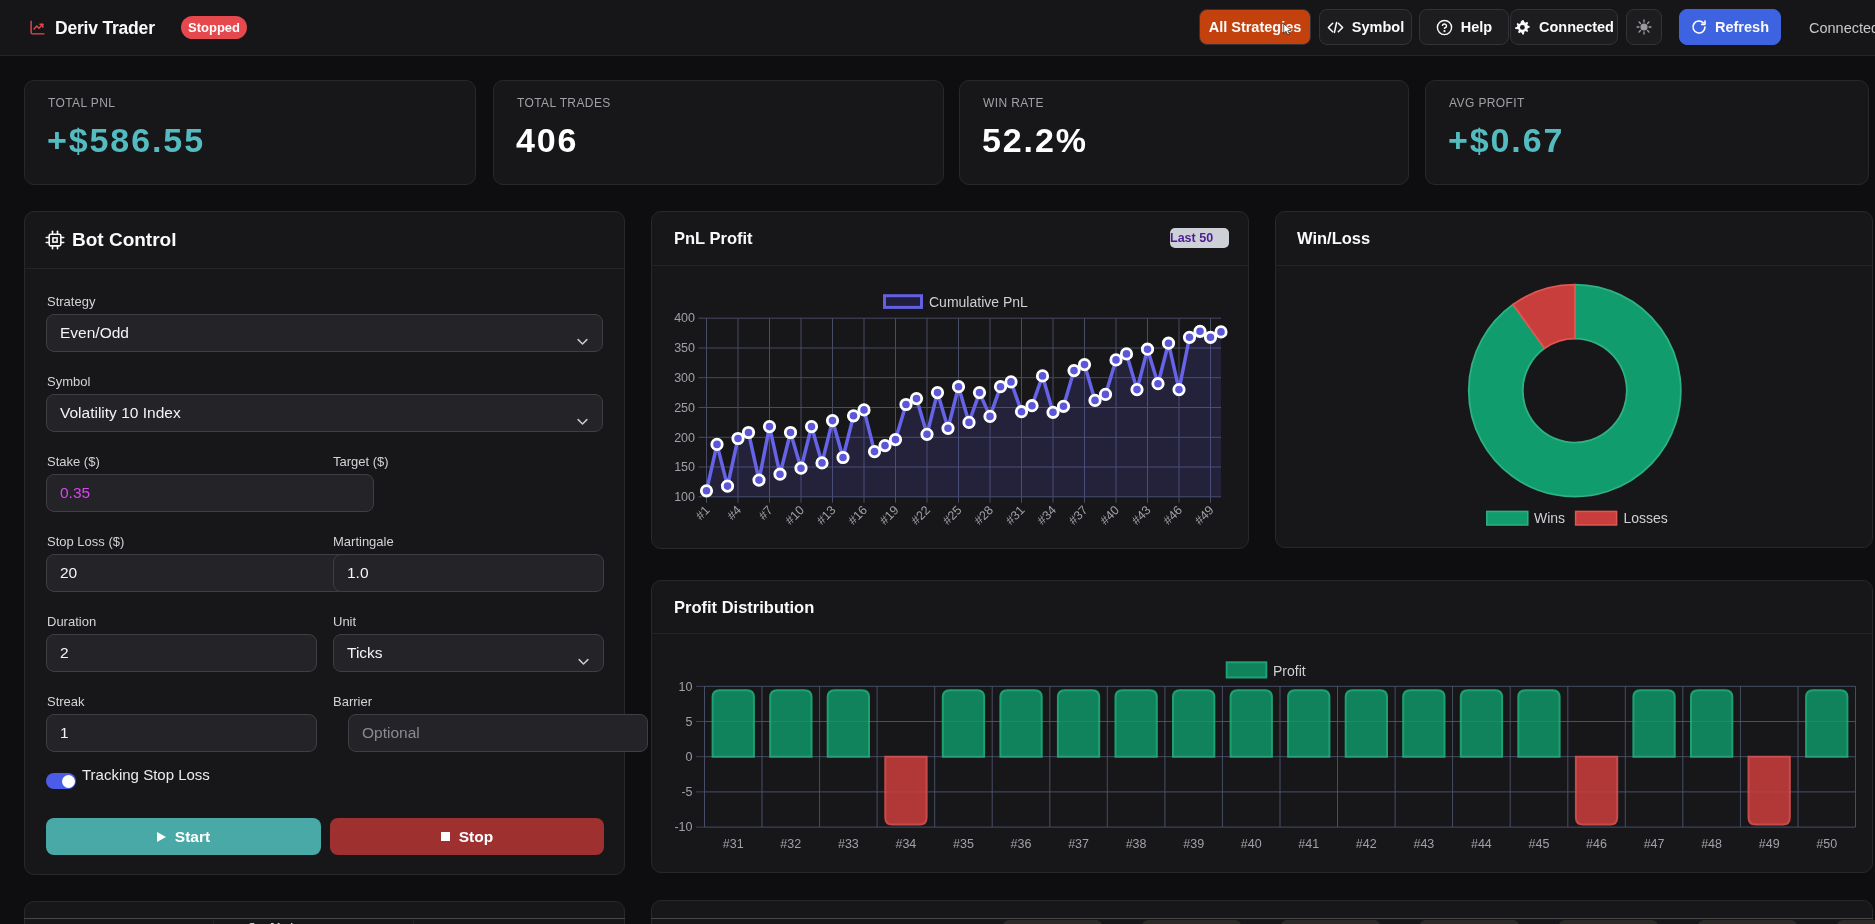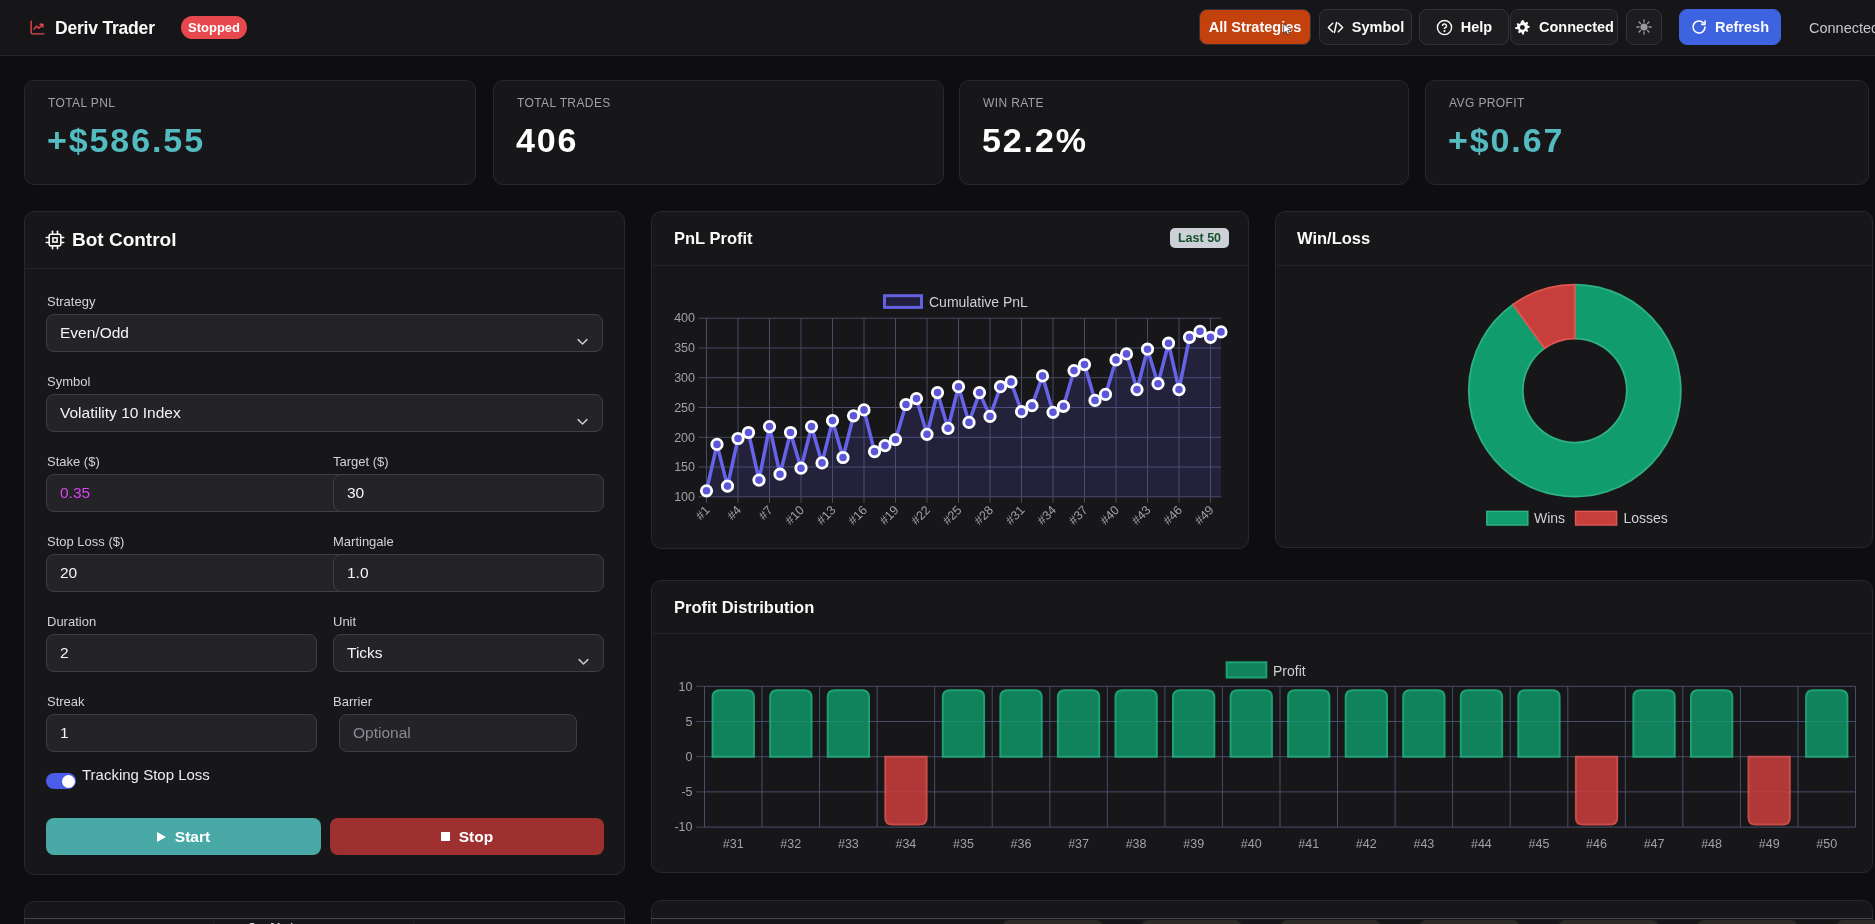--- a/index.html
+++ b/index.html
@@ -104,45 +104,44 @@
     <div class="ctrl" style="left:46px;top:314px;width:557px;color:#f4f4f6">Even/Odd<span class="chev"><svg width="15" height="15" viewBox="0 0 24 24" fill="none" stroke="#cacace" stroke-width="2.4" stroke-linecap="round" stroke-linejoin="round">
           <polyline points="5,9 12,16 19,9"></polyline>
         </svg></span></div>
     <div class="flabel" style="left:47px;top:374px">Symbol</div>
     <div class="ctrl" style="left:46px;top:394px;width:557px;color:#f4f4f6">Volatility 10 Index<span class="chev"><svg width="15" height="15" viewBox="0 0 24 24" fill="none" stroke="#cacace" stroke-width="2.4" stroke-linecap="round" stroke-linejoin="round">
           <polyline points="5,9 12,16 19,9"></polyline>
         </svg></span></div>
     <div class="flabel" style="left:47px;top:454px">Stake ($)</div>
     <div class="ctrl" style="left:46px;top:474px;width:328px;color:#d946ef">0.35</div>
     <div class="flabel" style="left:333px;top:454px">Target ($)</div>
-    <div class="ctrl" style="left:333px;top:474px;width:271px;color:#f4f4f6">30</div>
     <div class="flabel" style="left:47px;top:534px">Stop Loss ($)</div>
     <div class="ctrl" style="left:46px;top:554px;width:327px;color:#f4f4f6">20</div>
     <div class="flabel" style="left:333px;top:534px">Martingale</div>
     <div class="ctrl" style="left:333px;top:554px;width:271px;color:#f4f4f6">1.0</div>
     <div class="flabel" style="left:47px;top:614px">Duration</div>
     <div class="ctrl" style="left:46px;top:634px;width:271px;color:#f4f4f6">2</div>
     <div class="flabel" style="left:333px;top:614px">Unit</div>
     <div class="ctrl" style="left:333px;top:634px;width:271px;color:#f4f4f6">Ticks<span class="chev"><svg width="15" height="15" viewBox="0 0 24 24" fill="none" stroke="#cacace" stroke-width="2.4" stroke-linecap="round" stroke-linejoin="round">
           <polyline points="5,9 12,16 19,9"></polyline>
         </svg></span></div>
     <div class="flabel" style="left:47px;top:694px">Streak</div>
     <div class="ctrl" style="left:46px;top:714px;width:271px;color:#f4f4f6">1</div>
     <div class="flabel" style="left:333px;top:694px">Barrier</div>
-    <div class="ctrl" style="left:339px;top:714px;width:238px;color:#8a8a92">Optional</div>
+    <div class="ctrl" style="left:348px;top:714px;width:300px;color:#8a8a92">Optional</div>
     <div class="abs" style="left:46px;top:773px;width:30px;height:16px;background:#4a5ce8;border-radius:8px">
       <div class="abs" style="left:15.5px;top:1.5px;width:13px;height:13px;background:#fff;border-radius:50%"></div>
     </div>
     <div class="abs" style="left:82px;top:766px;font-size:15px;color:#ececf0">Tracking Stop Loss</div>
     <div class="abs" style="left:330px;top:818px;width:274px;height:37px;background:#9e3030;border-radius:8px;display:flex;align-items:center;justify-content:center;gap:9px;color:#fff;font-size:15.5px;font-weight:700"><span style="width:9px;height:9px;background:#fff"></span>Stop</div>
     <div class="abs" style="left:46px;top:818px;width:275px;height:37px;background:#48a9a6;border-radius:8px;display:flex;align-items:center;justify-content:center;gap:9px;color:#fff;font-size:15.5px;font-weight:700"><span style="width:0;height:0;border-left:9px solid #fff;border-top:5.5px solid transparent;border-bottom:5.5px solid transparent"></span>Start</div>
     <div class="panel" style="left:651px;top:211px;width:598px;height:338px"></div>
     <div class="ptitle" style="left:674px;top:211px">PnL Profit</div>
     <div class="abs" style="left:651px;top:265px;width:598px;border-top:1px solid #242428"></div>
-    <div class="abs" style="left:1170px;top:228px;width:59px;height:20px;background:#cdd0d6;border-radius:5px;text-align:center;line-height:20px;font-size:12.5px;font-weight:700;color:#14532d">Last 50</div>
+    <div class="abs" style="left:1170px;top:228px;width:59px;height:20px;background:#cdd0d6;border-radius:5px;line-height:20px;font-size:12.5px;font-weight:700;color:#4c1d95">Last 50</div>
     <div class="abs" style="left:652px;top:212px;width:596px;height:336px">
       <svg width="596" height="336" viewBox="0 0 596 336" style="position:absolute;left:0;top:0">
         <rect x="232.5" y="83.7" width="37" height="11.7" fill="#211f3d" stroke="#6360e2" stroke-width="3"></rect>
         <text x="277" y="94.5" font-size="14" fill="#cfcfd4">Cumulative PnL</text>
         <g stroke="#474b63" stroke-width="1">
           <line x1="54.5" y1="106.2" x2="54.5" y2="290.8"></line>
           <line x1="86.0" y1="106.2" x2="86.0" y2="290.8"></line>
           <line x1="117.5" y1="106.2" x2="117.5" y2="290.8"></line>
           <line x1="149.0" y1="106.2" x2="149.0" y2="290.8"></line>
           <line x1="180.5" y1="106.2" x2="180.5" y2="290.8"></line>

